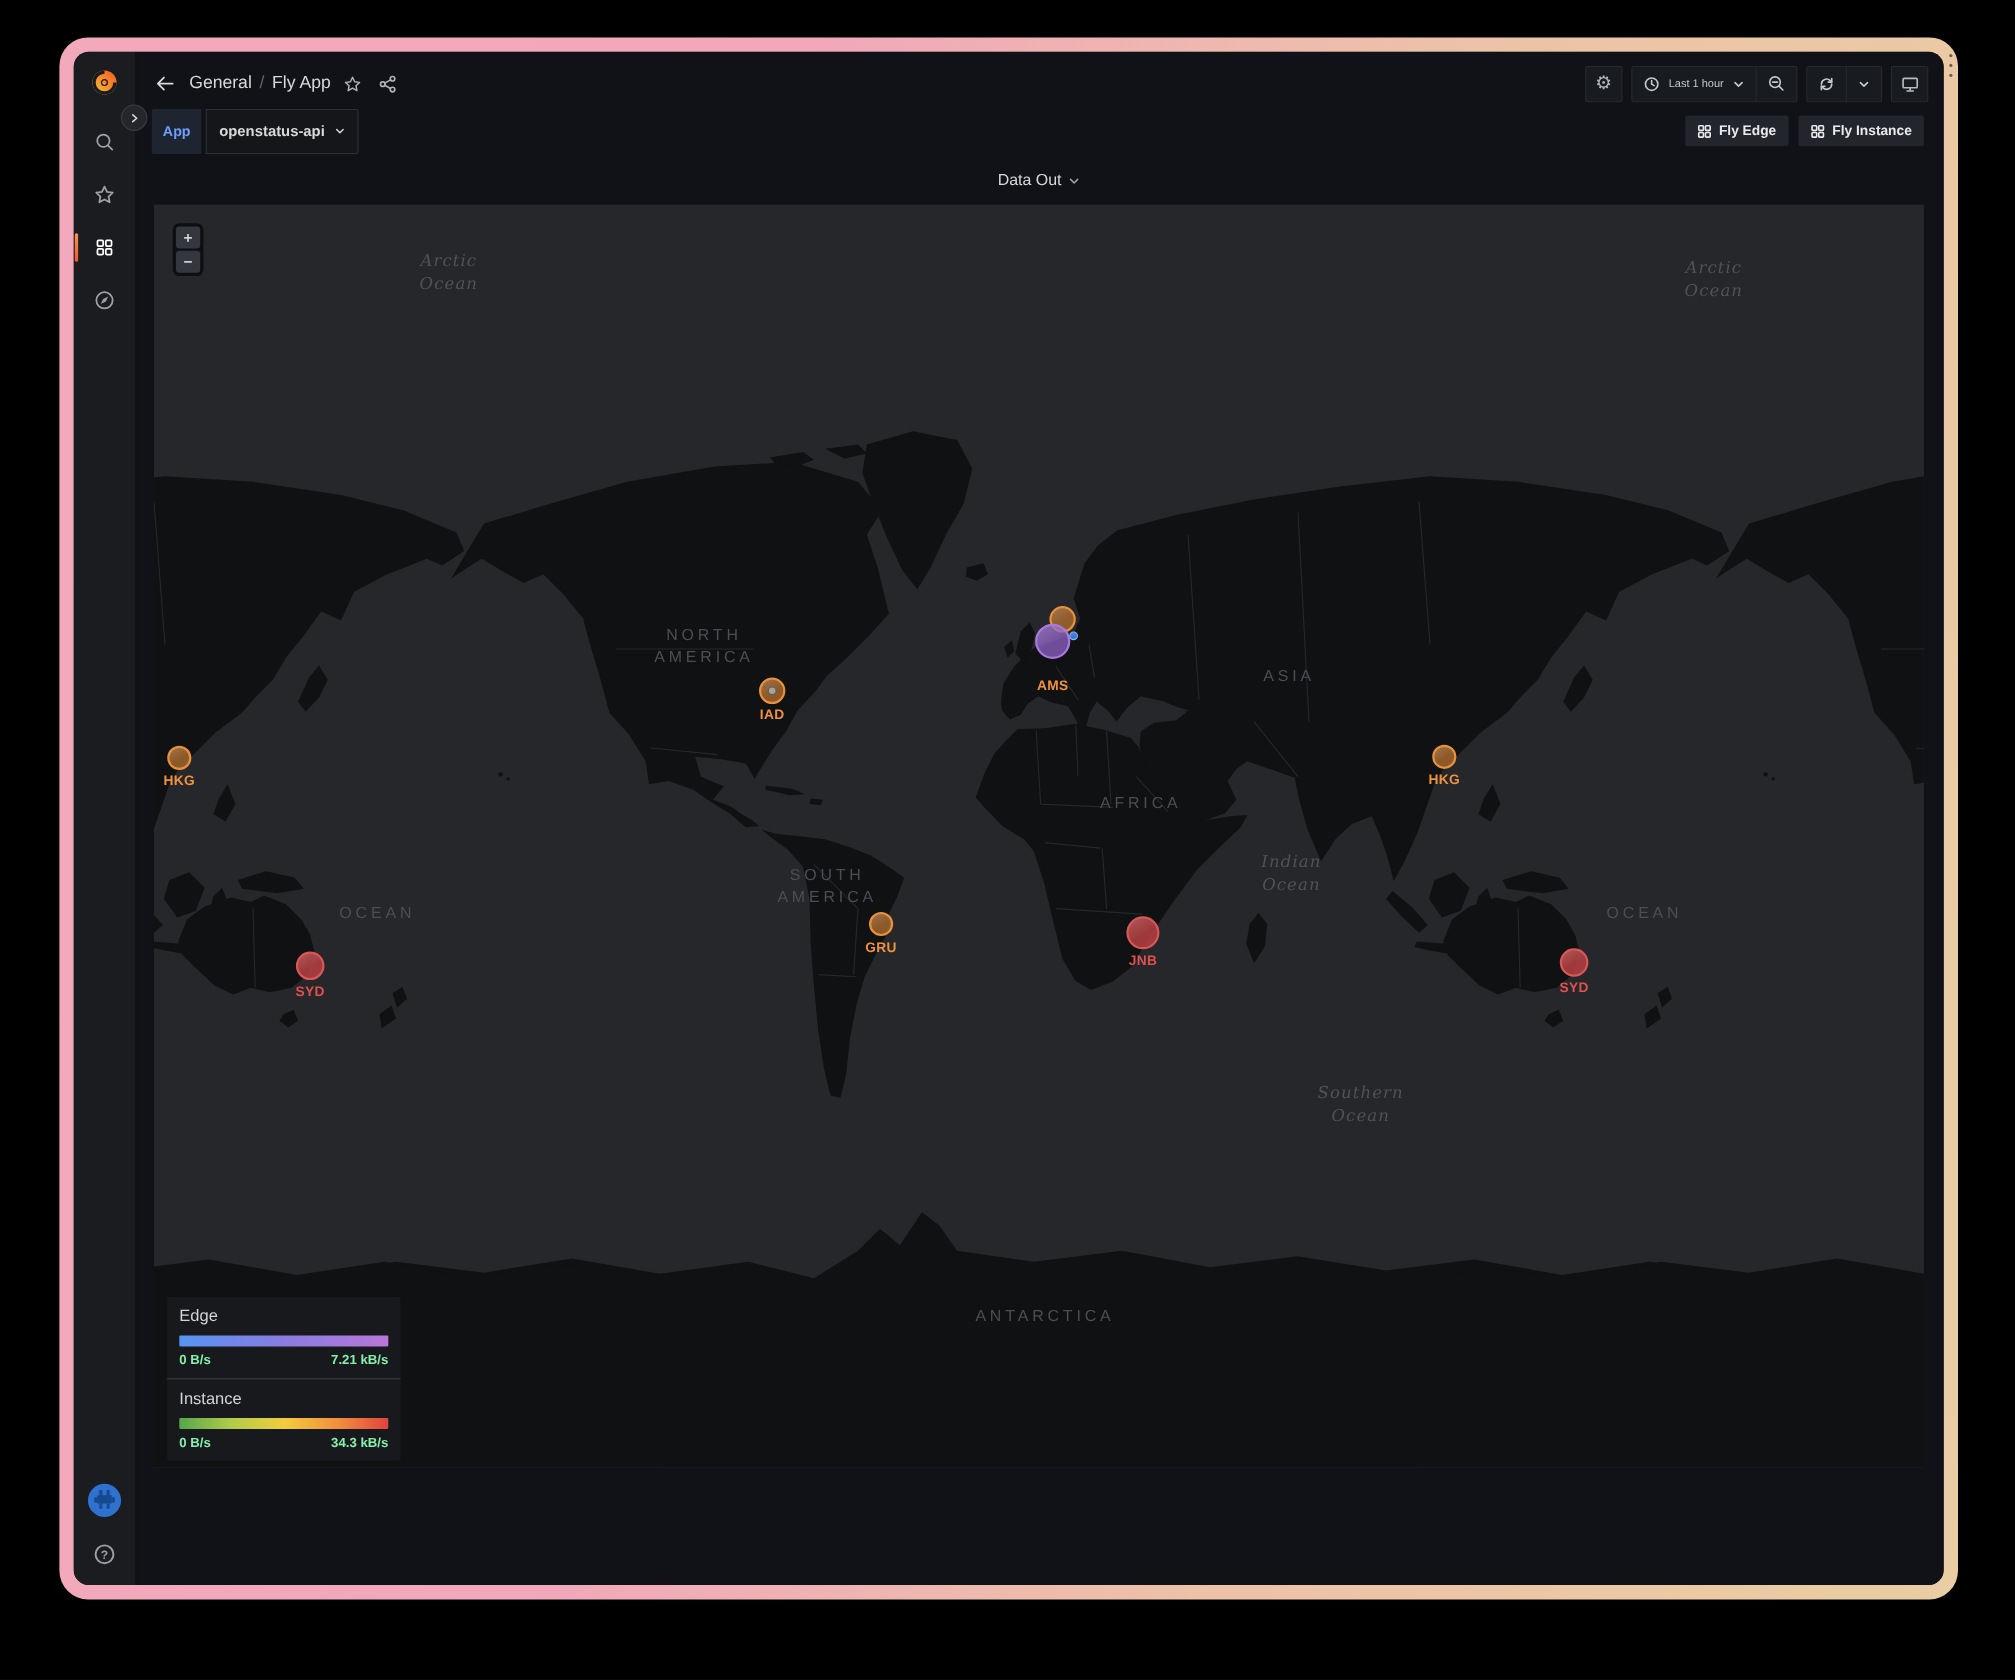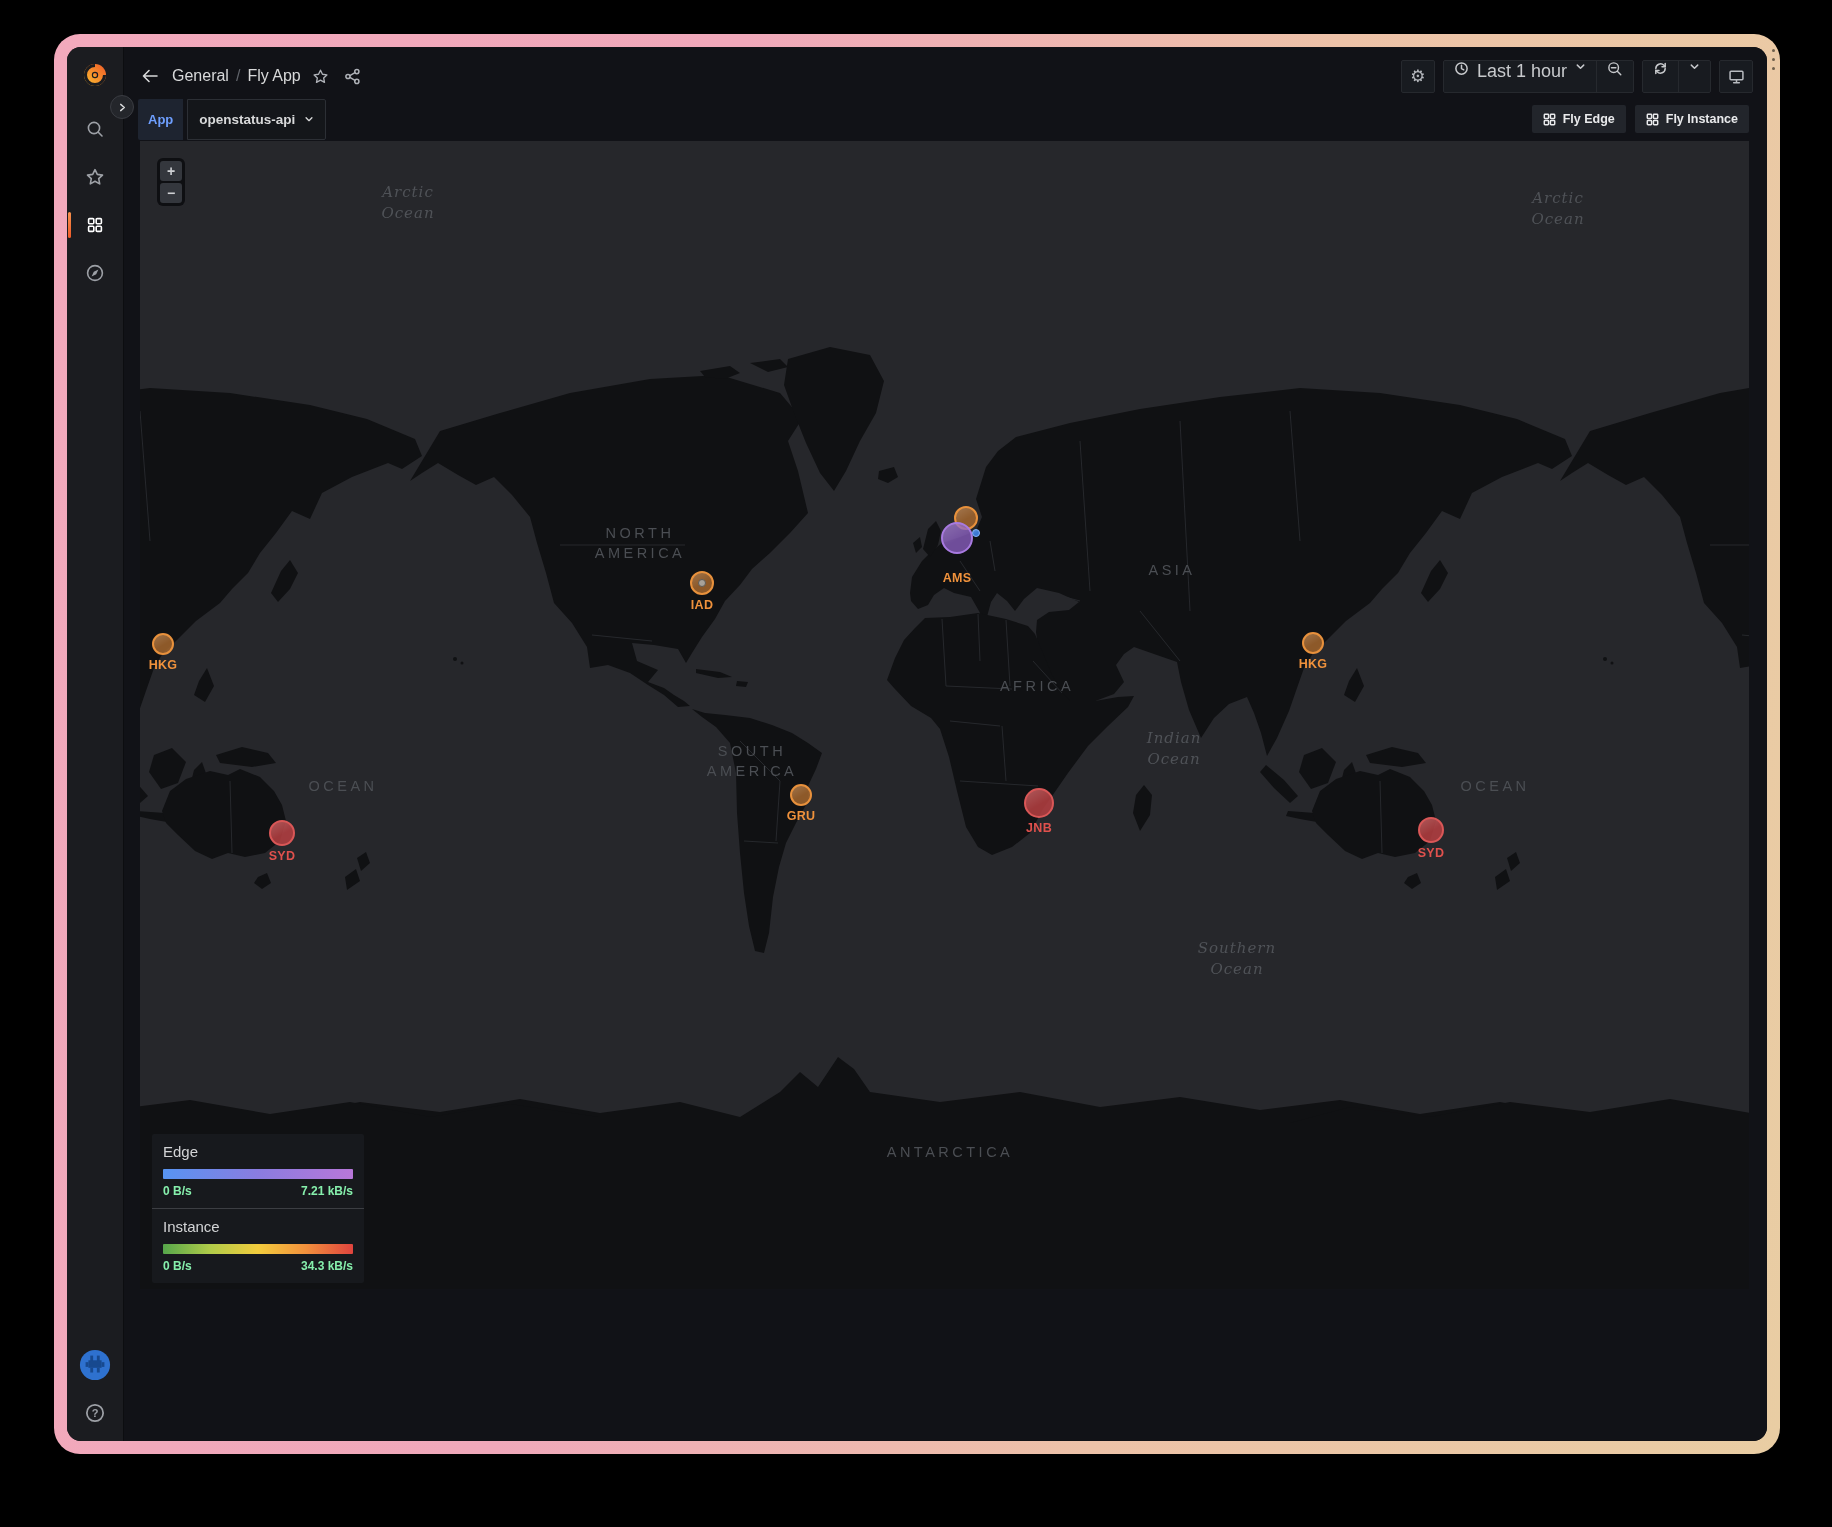--- a/index.html
+++ b/index.html
@@ -37,21 +37,21 @@
   .breadcrumb{display:flex;align-items:center;gap:7px;margin-left:6px;font-size:16px;color:#d8d9da}
   .breadcrumb .sep{color:#60636a}
   .crumb{cursor:pointer}
   .title-icons{display:flex;align-items:center;gap:4px;margin-left:6px;color:#aeb1b7}
   .icon-btn{width:28px;height:28px;display:flex;align-items:center;justify-content:center;cursor:pointer}
   .nav-right{margin-left:auto;display:flex;align-items:center;gap:8px}
   .nav-btn{height:33px;min-width:34px;background:#181b20;border:1px solid #26292e;border-radius:2px;
            display:flex;align-items:center;justify-content:center;color:#b8bbc0;cursor:pointer;box-sizing:border-box}
   .btn-group{height:33px;background:#181b20;border:1px solid #26292e;border-radius:2px;display:flex;
              align-items:stretch;box-sizing:border-box}
-  .seg{display:flex;gap:8px;padding:0 10px;color:#c7c9cc;font-size:18px;cursor:pointer}
+  .seg{display:flex;align-items:center;gap:8px;padding:0 10px;color:#c7c9cc;font-size:10px;cursor:pointer}
   .seg + .seg{border-left:1px solid #26292e}
   .gear-glyph{font-family:"DejaVu Sans",sans-serif;font-size:17px;color:#b4b7bc;line-height:1}
 
   
   .subnav{height:44px;flex-shrink:0;display:flex;align-items:center;padding:0 18px 0 14px;box-sizing:border-box}
   .var-group{display:flex;align-items:stretch;height:41px}
   .chip-label{padding:0 10px;background:#1e2430;color:#6e9fff;font-weight:700;font-size:13px;
               display:flex;align-items:center;border-radius:2px 0 0 2px}
   .chip-value{padding:0 11px;background:#14161a;border:1px solid #2c2f35;color:#d8d9da;font-size:13.5px;
               font-weight:600;display:flex;align-items:center;gap:9px;border-radius:0 2px 2px 0;
@@ -284,20 +284,26 @@
                 <rect x="1.4" y="8" width="4.6" height="4.6" rx=".8"></rect>
                   <rect x="8" y="8" width="4.6" height="4.6" rx=".8"></rect>
               </g>
             </svg>
             <span>Fly Instance</span>
           </div>
         </div>
       </div>
 
       <div class="panel">
+        <div class="panel-header">
+          <span>Data Out</span>
+          <svg class="chev" width="11" height="11" viewBox="0 0 12 12">
+              <path class="ic" d="M2.5 4.5L6 8l3.5-3.5"></path>
+            </svg>
+        </div>
 
         <div class="map" id="geomap">
           <svg class="world" viewBox="0 0 1609 1148" width="1609" height="1148" preserveAspectRatio="none">
             <defs>
               <g id="world">
                 <g fill="#101113">
 
                   <polygon points="270,340 300,290 360,272 430,252 510,238 580,234 640,252 662,278 648,300 658,330 668,372 650,392 630,412 612,428 600,444 585,460 575,478 562,496 552,512 546,522 538,508 514,504 492,502 497,520 518,529 508,541 524,547 534,554 544,560 550,565 538,566 524,554 508,544 490,532 468,524 450,527 447,506 432,482 414,462 406,432 397,402 390,376 372,354 354,336 336,344 318,334 298,322 282,332"></polygon>
 
                   <polygon points="560,230 590,225 600,232 585,238 565,236"></polygon>

